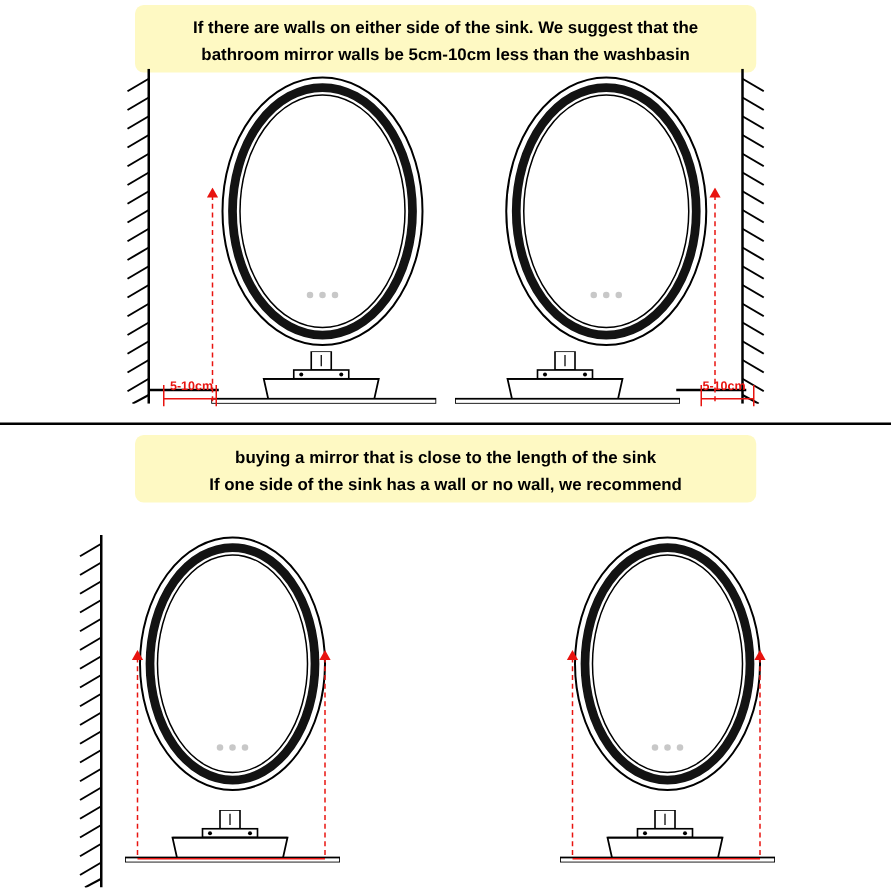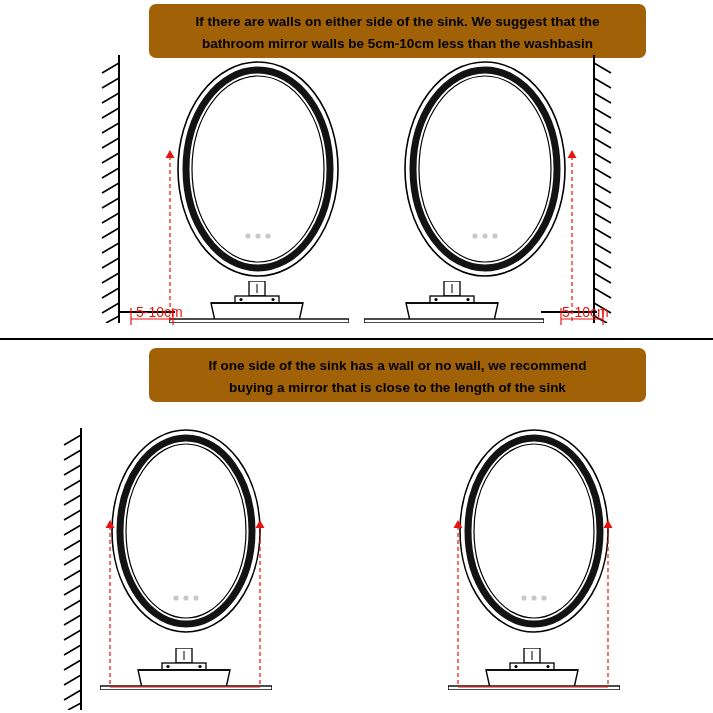--- a/index.html
+++ b/index.html
@@ -16,30 +16,29 @@
   #stage {
     position: relative;
     width: 713px;
     height: 713px;
     background: #ffffff;
   }
 
   
   .banner {
     position: absolute;
-    background: #a16207;
+    background: #fef9c3;
     border-radius: 7px;
     text-align: center;
     color: #000000;
     font-weight: bold;
     font-size: 13.5px;
     line-height: 22px;
     padding: 7px 0;
     box-sizing: border-box;
-    margin-left: 41px;
   }
   .banner .line {
     display: block;
     white-space: nowrap;
   }
   #banner-top {
     left: 108px;
     top: 4px;
     width: 497px;
     height: 54px;
@@ -85,22 +84,22 @@
   .basin svg { display: block; }
 
   
   .dim {
     position: absolute;
   }
   .dim svg { display: block; }
   .dim-label {
     position: absolute;
     color: #e8130f;
-    font-size: 14px;
-    font-weight: normal;
+    font-size: 10px;
+    font-weight: bold;
     white-space: nowrap;
     font-family: "Liberation Sans", sans-serif;
   }
 </style>
 </head>
 <body>
 
 <div id="stage">
 
   <div class="banner" id="banner-top">
@@ -245,22 +244,22 @@
       <line x1="4" y1="3" x2="4" y2="20" stroke="#e8130f" stroke-width="1.2"></line>
       <line x1="46" y1="3" x2="46" y2="20" stroke="#e8130f" stroke-width="1.2"></line>
       <line x1="4" y1="14" x2="46" y2="14" stroke="#e8130f" stroke-width="1.2"></line>
     </svg>
   </div>
   <div class="dim-label" style="left:562px; top:304px;">5-10cm</div>
 
   <div class="divider" id="divider-mid"></div>
 
   <div class="banner" id="banner-bottom">
+    <span class="line">buying a mirror that is close to the length of the sink</span>
     <span class="line">If one side of the sink has a wall or no wall, we recommend</span>
-    <span class="line">buying a mirror that is close to the length of the sink</span>
   </div>
 
   <div class="wall" style="left:60px; top:428px;">
     <svg width="24" height="282" viewBox="0 0 24 282">
       <line x1="21" y1="0" x2="21" y2="282" stroke="#000" stroke-width="2"></line>
       <g stroke="#000" stroke-width="1.6">
         <line x1="21" y1="7" x2="4" y2="17"></line>
         <line x1="21" y1="22" x2="4" y2="32"></line>
         <line x1="21" y1="37" x2="4" y2="47"></line>
         <line x1="21" y1="52" x2="4" y2="62"></line>

